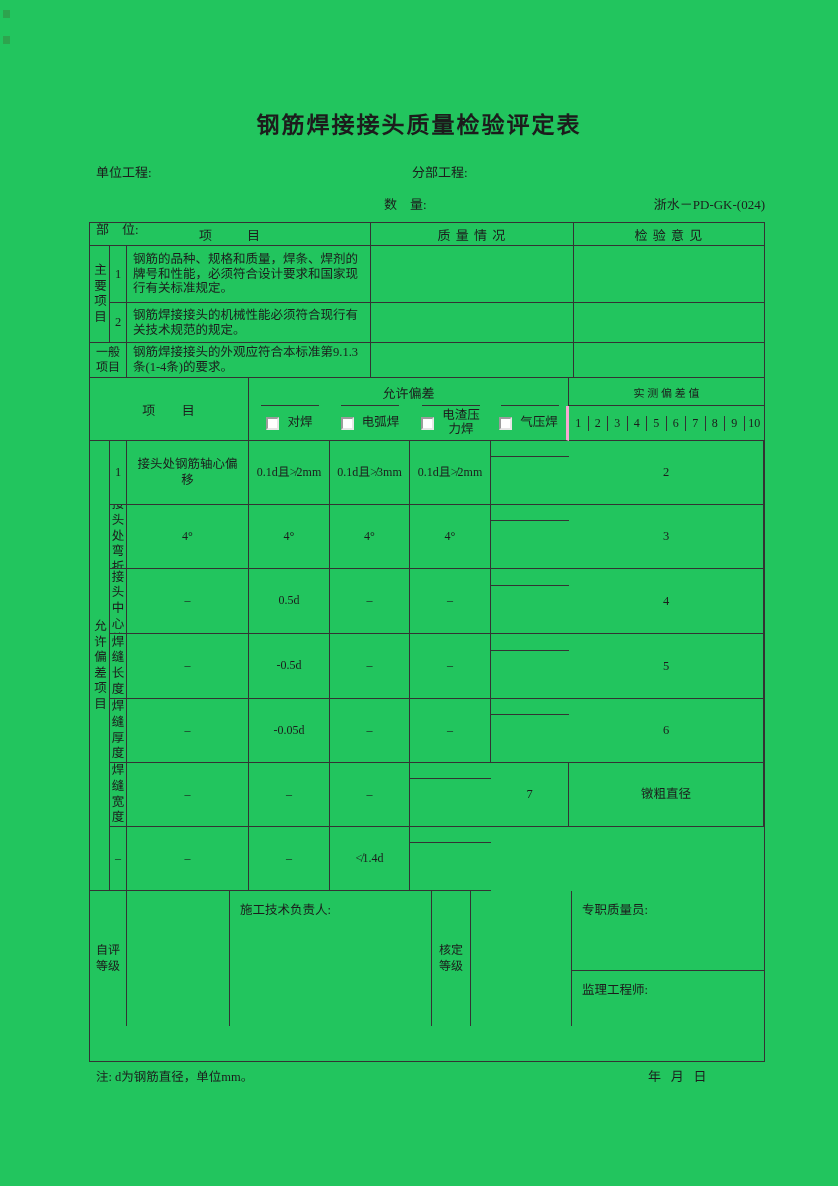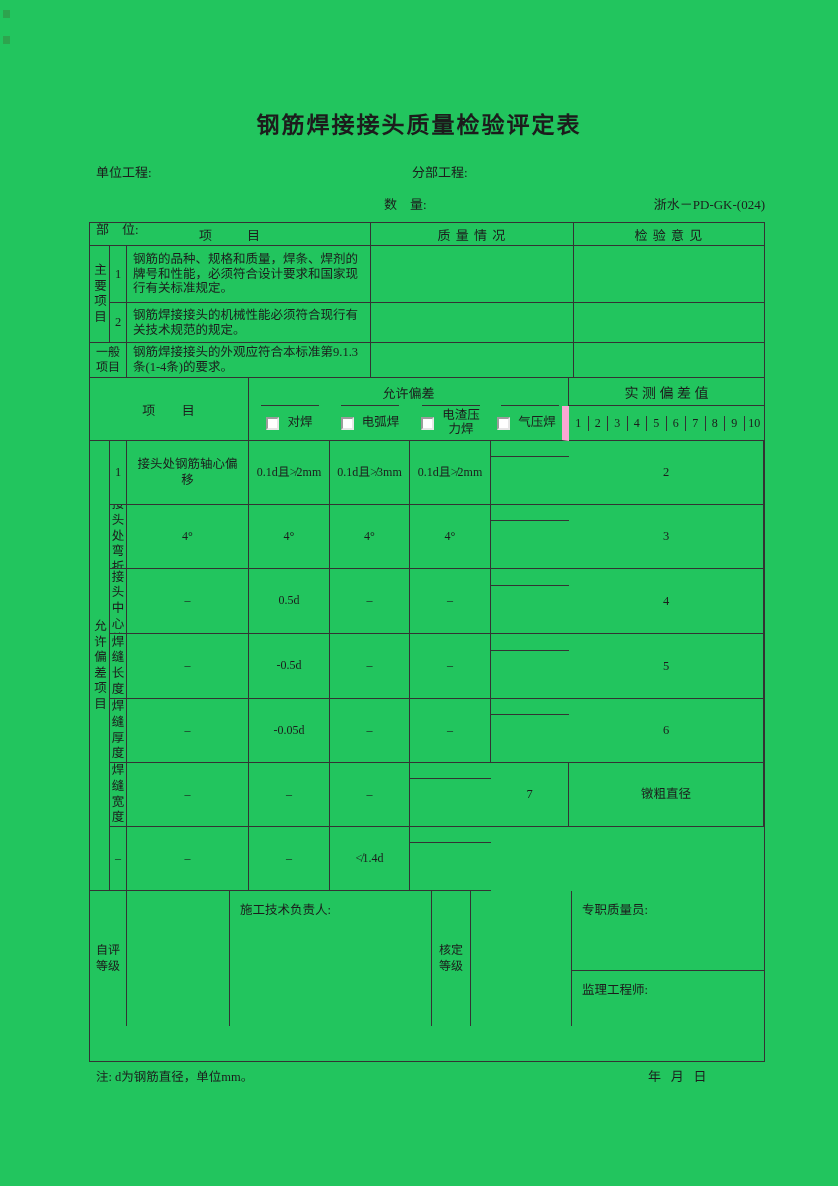--- a/index.html
+++ b/index.html
@@ -49,26 +49,26 @@
   .g-gen  { grid-column:1/3; grid-row:4; font-size:12px; line-height:1.25; }
   .tcell  { justify-content:flex-start; text-align:left; padding:2px 6px;
             line-height:1.18; font-size:12.5px; }
 
   
   .sec-dev { display:grid; width:100%; height:513px;
     grid-template-columns:20px 17px 122px 81px 80px 81px 78px 1fr;
     grid-template-rows:28px 35px 64px 64px 65px 65px 64px 64px 64px; }
   .mh-item  { grid-column:1/4; grid-row:1/3; font-size:13px; letter-spacing:1px; }
   .mh-allow { grid-column:4/8; grid-row:1; border-bottom:none; position:relative; font-size:13px; }
-  .mh-meas  { grid-column:8; grid-row:1; font-size:14px; }
+  .mh-meas  { grid-column:8; grid-row:1; font-size:11px; }
   .dash { position:absolute; bottom:0; height:1px; background:#333; width:58px; }
   .d1 { left:12px; } .d2 { left:92px; } .d3 { left:173px; } .d4 { left:252px; }
   .weld { grid-row:2; gap:8px; font-size:12.5px; line-height:1.1; border-right:none; }
   .w1 { grid-column:4; } .w2 { grid-column:5; } .w3 { grid-column:6; }
-  .w4 { grid-column:7; border-right:7px solid #f9a8d4; }
+  .w4 { grid-column:7; border-right:3px solid #f9a8d4; }
   .cb { width:13px; height:13px; background:#fff; flex:0 0 auto;
         border-top:2px solid #9c9c9c; border-left:2px solid #9c9c9c;
         border-bottom:2px solid #e6e6e6; border-right:2px solid #e6e6e6; }
   .m-head { grid-column:8; grid-row:2; display:grid;
             grid-template-columns:repeat(10,1fr); border-right:none;
             border-bottom:1px solid #333; padding:0; }
   .m-head > div { border-right:1px solid #333; display:flex; align-items:center;
                   justify-content:center; font-size:12px; }
   .m-head > div:last-child { border-right:none; }
   .g-dev { grid-column:1; grid-row:3/10; }

